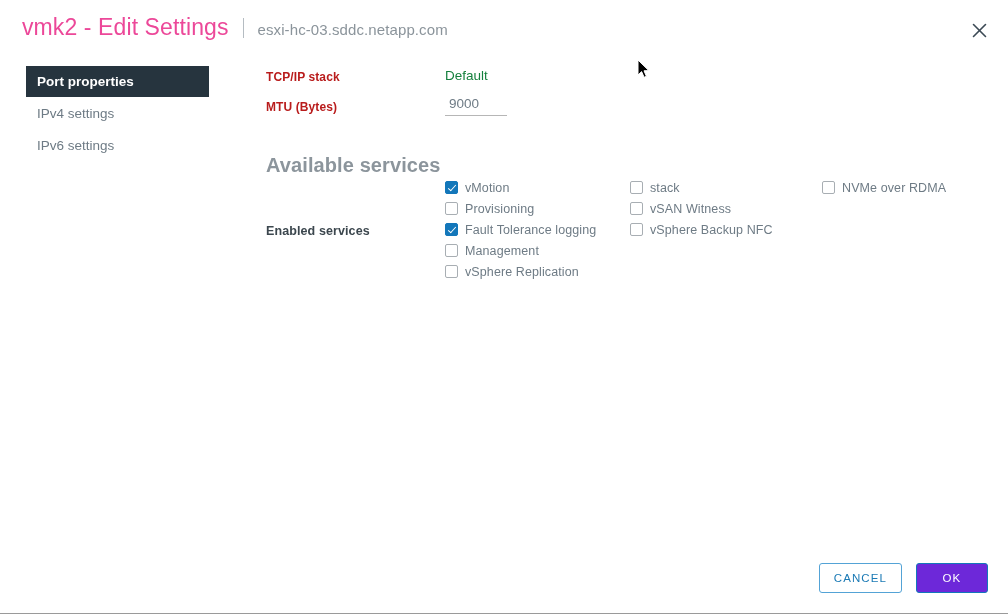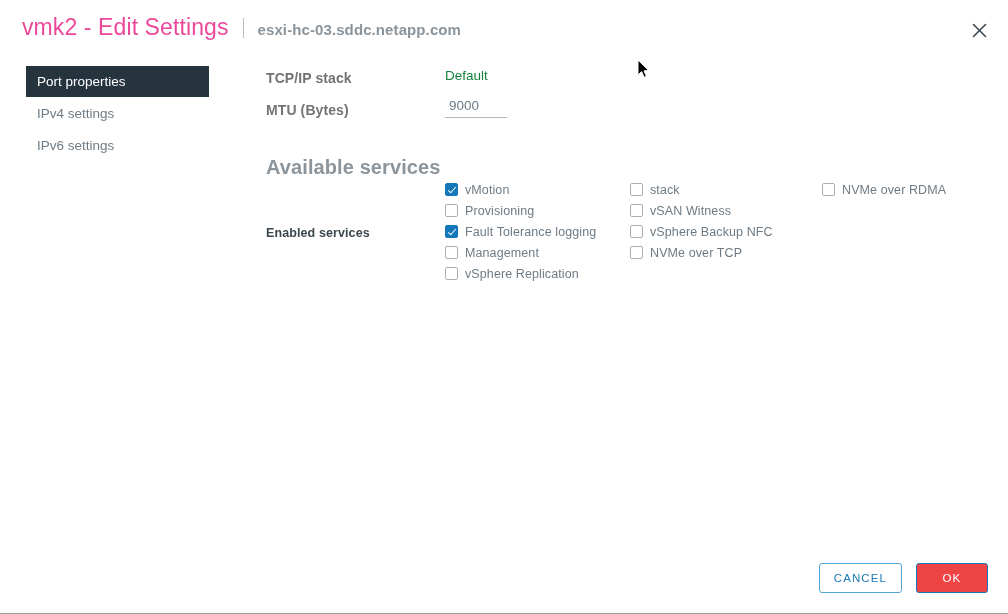--- a/index.html
+++ b/index.html
@@ -51,21 +51,21 @@
     display: inline-block;
     width: 1px;
     height: 20px;
     background: #b5bcc2;
     margin: 0 14px;
     position: relative;
     top: 3px;
   }
   .dlg-subtitle {
     font-size: 15px;
-    font-weight: 700;
+    font-weight: 400;
     color: #8b949b;
     letter-spacing: .1px;
   }
   .close-btn {
     position: absolute;
     right: 14px;
     top: 15px;
     width: 30px;
     height: 30px;
     display: flex;
@@ -89,42 +89,42 @@
     padding-left: 11px;
     box-sizing: border-box;
     font-size: 13.5px;
     color: #6e7b85;
     cursor: pointer;
     margin-bottom: 1px;
   }
   .nav-item.active {
     background: #26343e;
     color: #ffffff;
-    font-weight: normal;
+    font-weight: bold;
   }
   .nav-item.spaced { margin-top: 1px; }
 
   
   .content {
     position: absolute;
     left: 266px;
     top: 66px;
     right: 18px;
   }
   .field-row {
     display: flex;
     align-items: flex-start;
     margin-bottom: 12px;
   }
   .field-label {
     width: 179px;
     flex: none;
-    font-size: 14px;
+    font-size: 12px;
     font-weight: bold;
-    color: #737373;
+    color: #b91c1c;
     padding-top: 4px;
     letter-spacing: .1px;
   }
   .field-value {
     font-size: 13.5px;
     color: #15803d;
     padding-top: 2px;
   }
   .mtu-input {
     width: 58px;
@@ -230,21 +230,21 @@
     cursor: pointer;
     font-family: "Liberation Sans", sans-serif;
     padding: 10px 14px;
   }
   .btn-secondary {
     background: #ffffff;
     border: 1px solid #53a3d6;
     color: #1b7ab5;
   }
   .btn-primary {
-    background: #ef4444;
+    background: #6d28d9;
     border: 1px solid #1377ba;
     color: #ffffff;
   }
 
   
   .cursor {
     position: absolute;
     left: 638px;
     top: 60px;
     width: 14px;
@@ -330,24 +330,20 @@
             <span class="svc-label">stack</span>
           </div>
           <div class="svc-item">
             <span class="cb"></span>
             <span class="svc-label">vSAN Witness</span>
           </div>
           <div class="svc-item">
             <span class="cb"></span>
             <span class="svc-label">vSphere Backup NFC</span>
           </div>
-          <div class="svc-item">
-            <span class="cb"></span>
-            <span class="svc-label">NVMe over TCP</span>
-          </div>
         </div>
 
         <div class="svc-col col3">
           <div class="svc-item">
             <span class="cb"></span>
             <span class="svc-label">NVMe over RDMA</span>
           </div>
         </div>
 
       </div>

